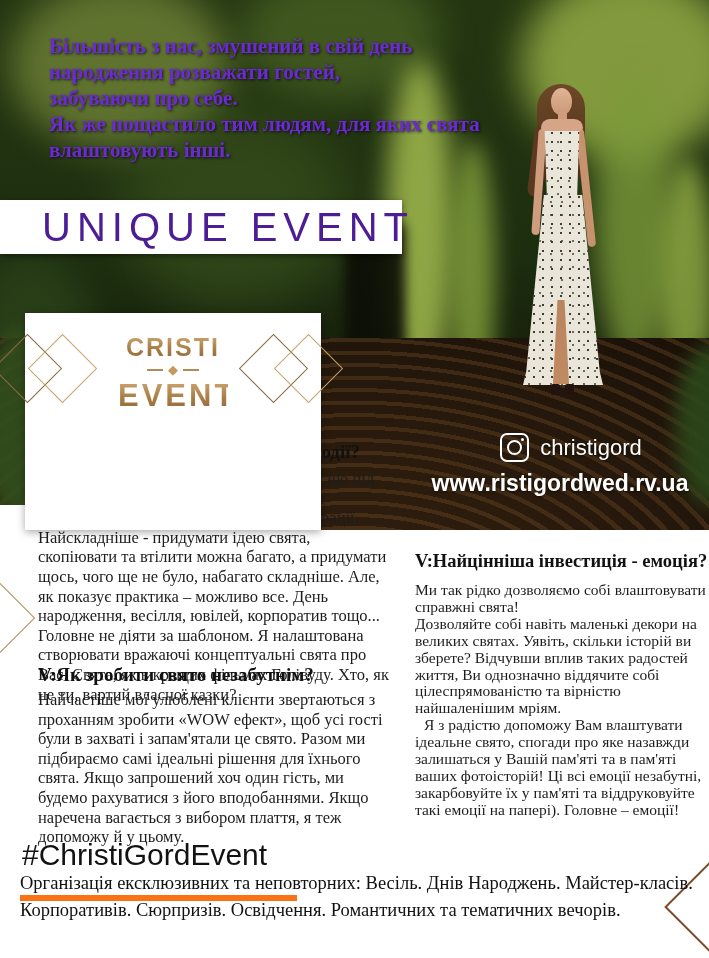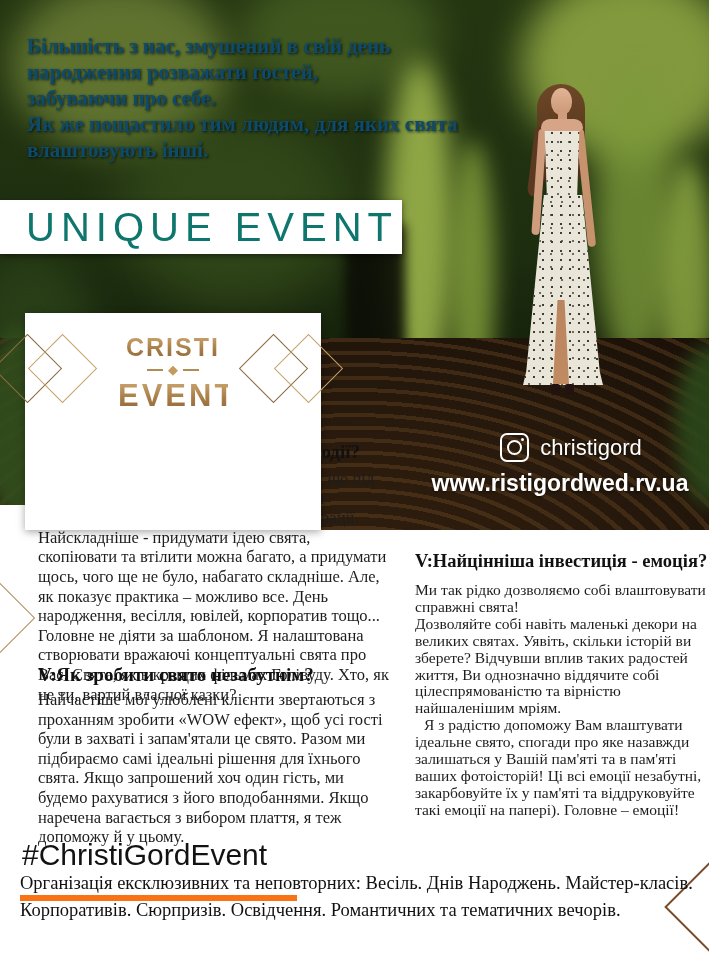--- a/index.html
+++ b/index.html
@@ -47,29 +47,29 @@
                       radial-gradient(circle at 6px 7px,#6b6b5d .9px,transparent 1.3px);
      background-size:9px 9px,11px 13px;}
   .bodice{left:541px;top:122px;width:42px;height:75px;clip-path:polygon(8% 0,92% 0,86% 100%,14% 100%);}
   .skirt{left:523px;top:195px;width:80px;height:190px;clip-path:polygon(26% 0,74% 0,96% 93%,100% 100%,0 100%,4% 93%);}
   .slit{left:553px;top:300px;width:16px;height:84px;background:linear-gradient(#b9855f,#c08a62);
         clip-path:polygon(28% 0,72% 0,100% 100%,0 100%);}
   .shoe1{left:551px;top:384px;width:9px;height:11px;background:#221310;border-radius:2px;}
   .shoe2{left:565px;top:384px;width:9px;height:11px;background:#221310;border-radius:2px;}
 
   
-  .intro{position:absolute;left:27px;top:33px;width:470px;z-index:5;color:#0c4a6e;
+  .intro{position:absolute;left:49px;top:33px;width:470px;z-index:5;color:#6d28d9;
          font-weight:bold;font-size:21px;line-height:26px;white-space:pre-line;
          text-shadow:1px 1px 3px rgba(0,0,0,.8);}
 
   
   .banner{position:absolute;left:0;top:200px;width:402px;height:54px;background:#ffffff;z-index:6;
           box-shadow:0 2px 6px rgba(0,0,0,.45);display:flex;align-items:center;}
   .banner span{font-family:"Liberation Sans",sans-serif;font-size:40px;letter-spacing:6px;
-               color:#0f766e;padding-left:26px;white-space:nowrap;}
+               color:#4c1d95;padding-left:26px;white-space:nowrap;margin-left:16px;}
 
   
   .card{position:absolute;left:25px;top:313px;width:296px;height:217px;background:#ffffff;z-index:6;
         box-shadow:0 2px 8px rgba(0,0,0,.35);display:flex;align-items:flex-start;justify-content:center;
         gap:16px;padding-top:16px;box-sizing:border-box;}
   .dpair{position:relative;width:104px;height:96px;flex:0 0 auto;}
   .dia{position:absolute;width:47px;height:47px;transform:rotate(45deg);top:15px;}
   .dia.d1{left:5px;border:1.5px solid #8a6a3f;}
   .dia.d2{left:40px;border:1.5px solid #c6a268;}
   .logoblock{flex:0 0 auto;text-align:center;padding-top:4px;width:110px;}

